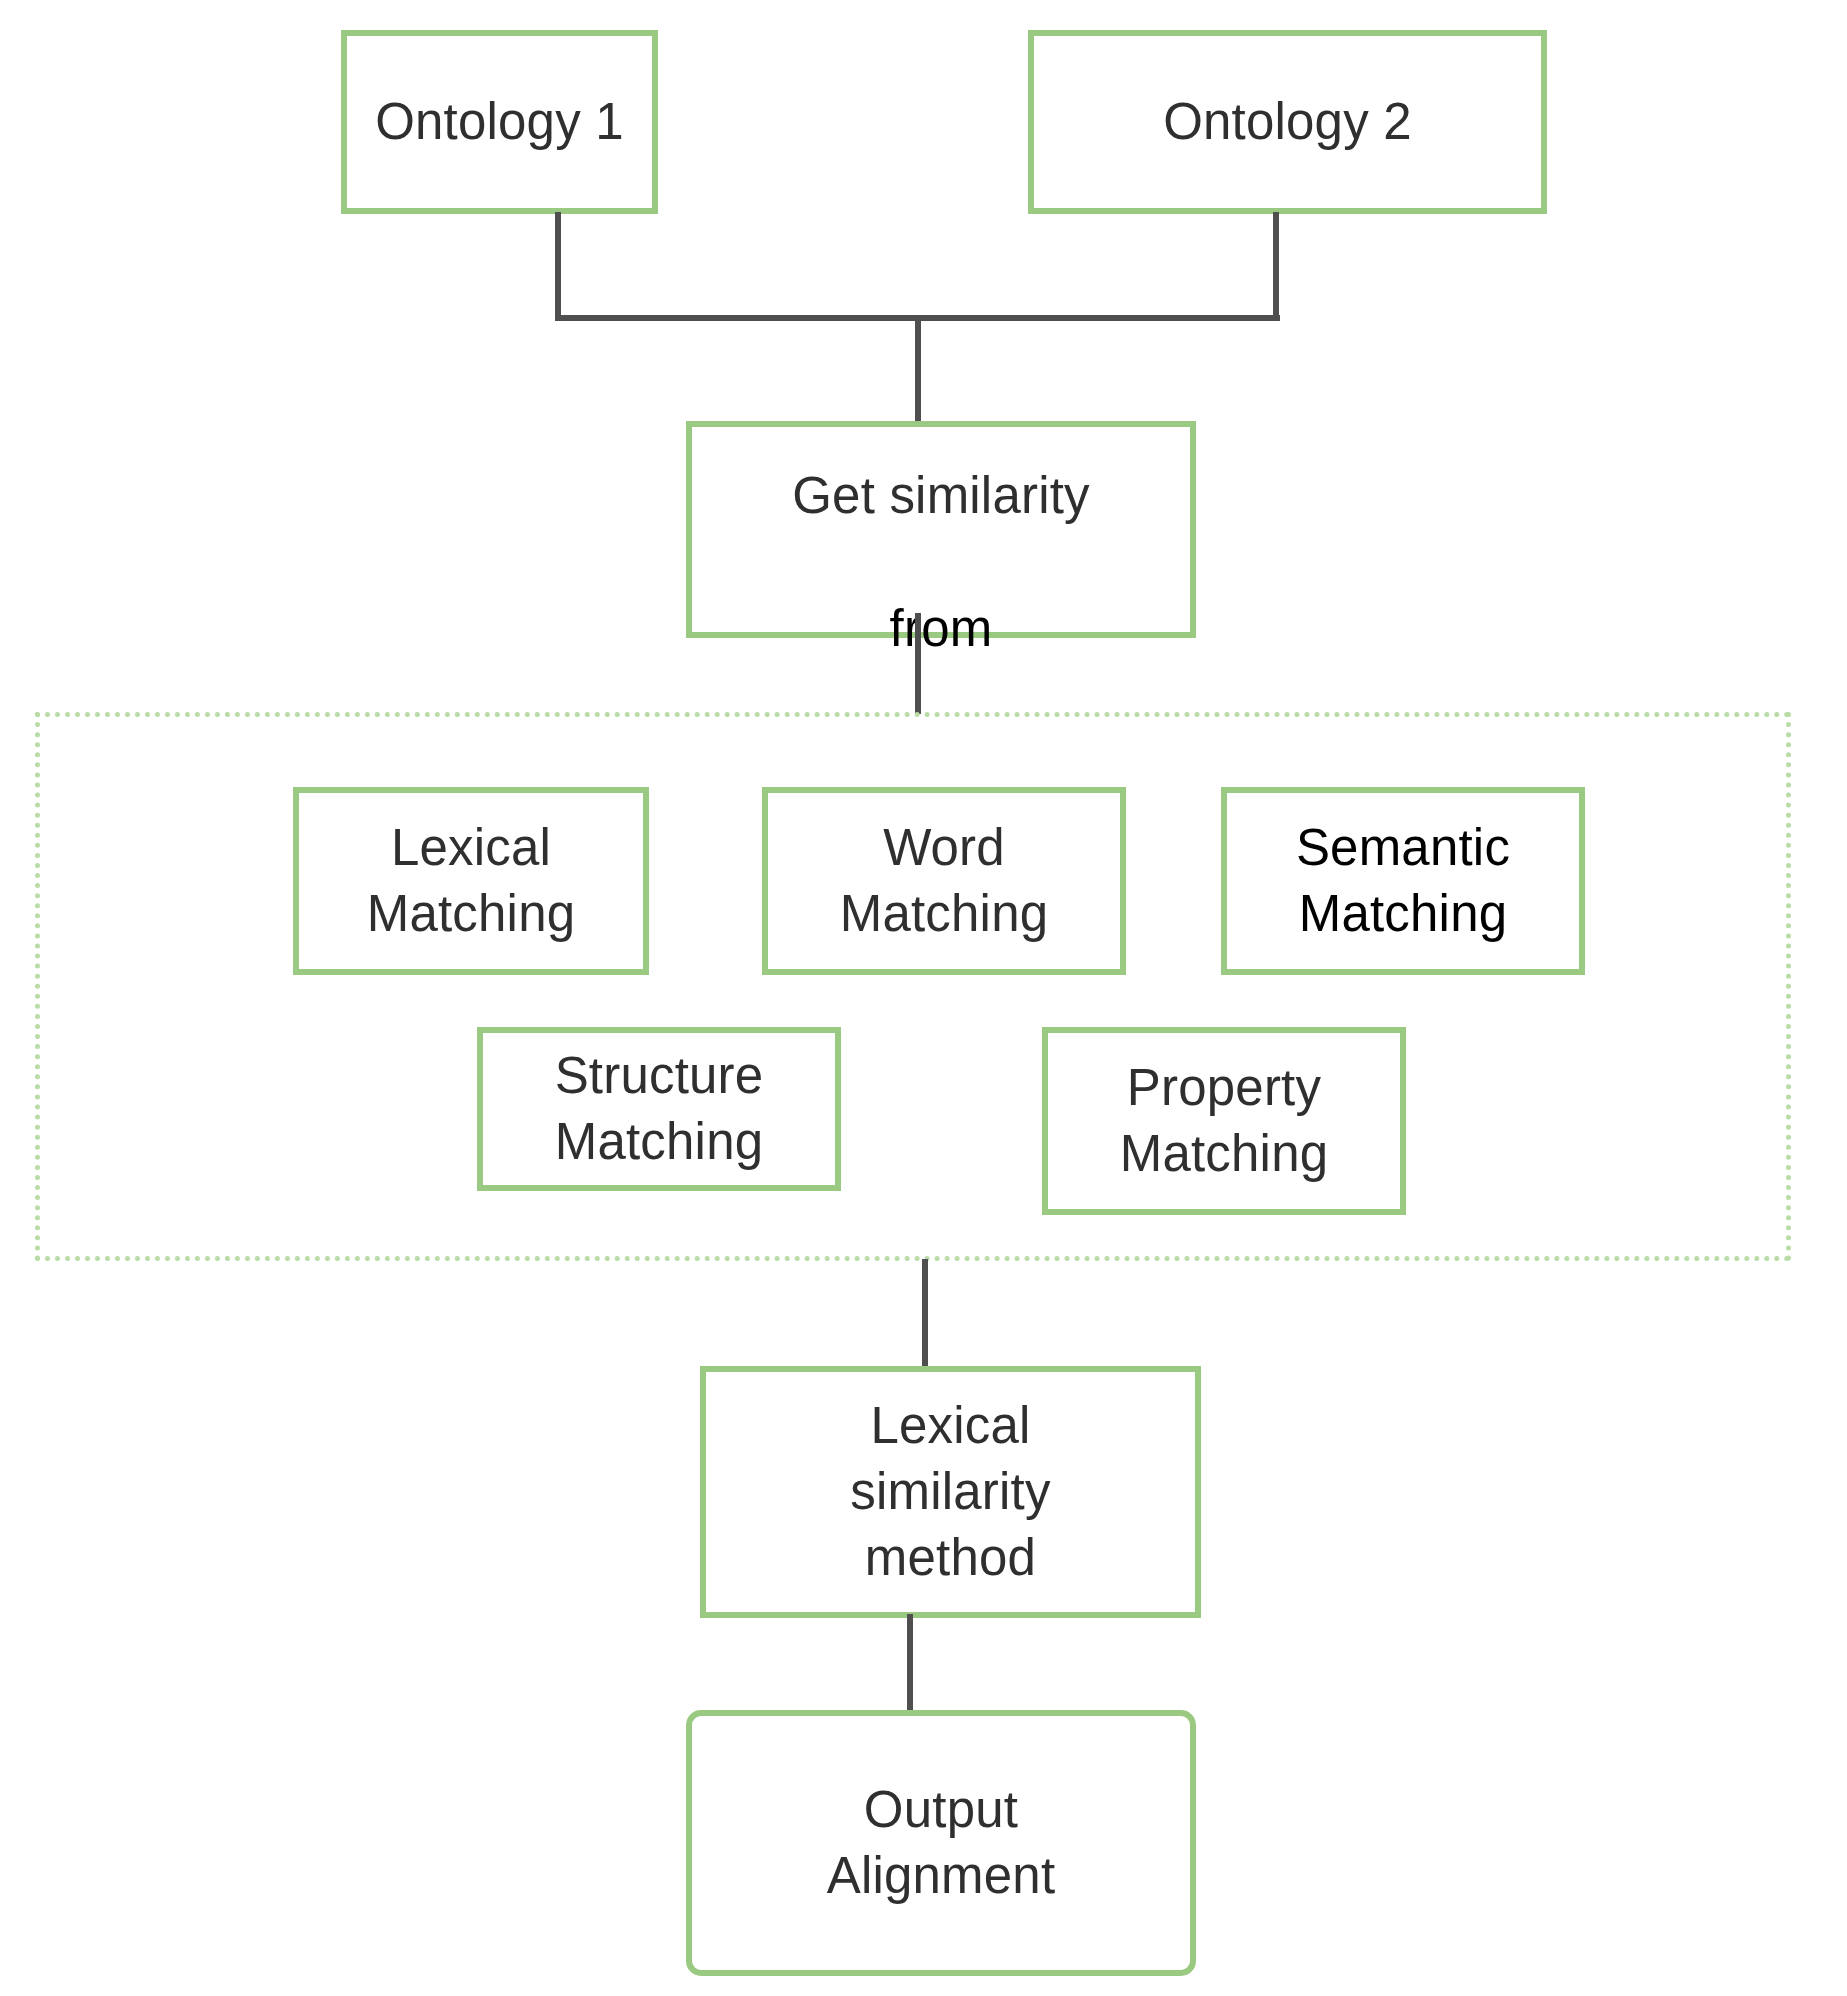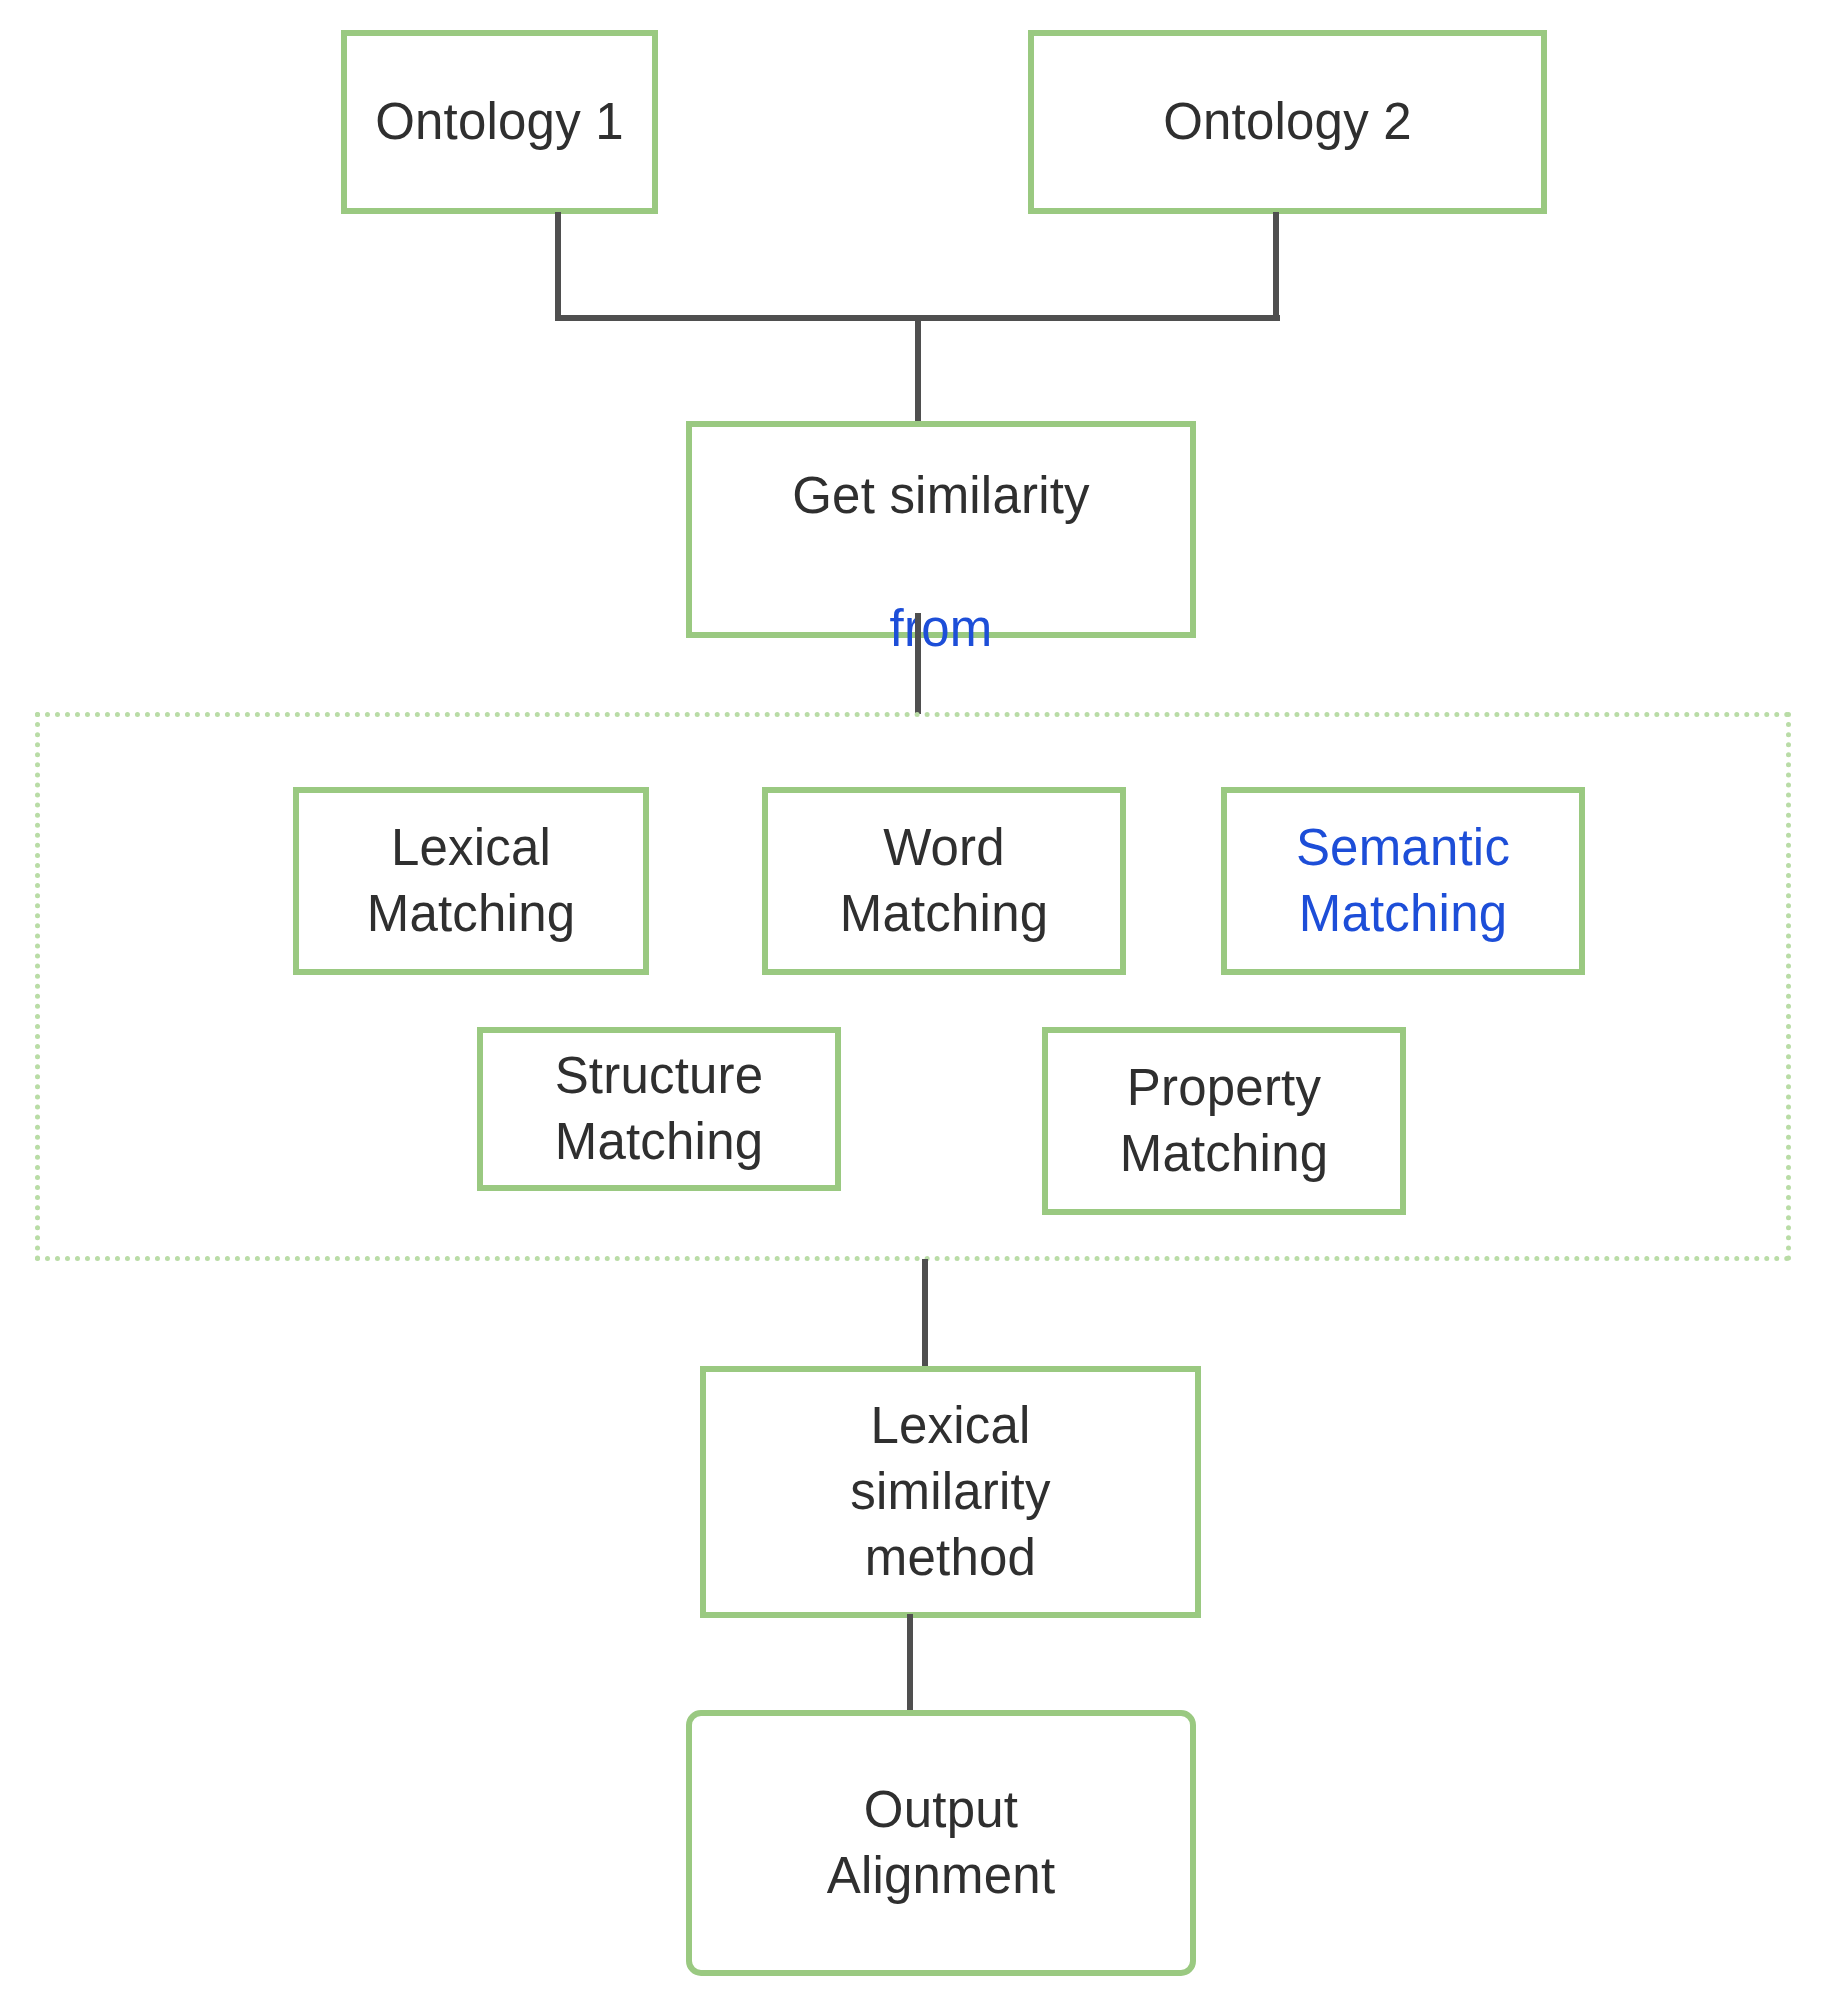--- a/index.html
+++ b/index.html
@@ -51,21 +51,21 @@
     width: 6.4px;
     background: #4f4f4f;
   }
   .conn-h {
     position: absolute;
     height: 6.4px;
     background: #4f4f4f;
   }
   
   .fringe {
-    color: #1d4ed8;
+    color: #000000;
   }
 </style>
 </head>
 <body>
 
 <div id="canvas">
 
   <div class="node" style="left:314px; top:30px; width:317px; height:184px;">
     <span class="node-label">Ontology 1</span>
   </div>

